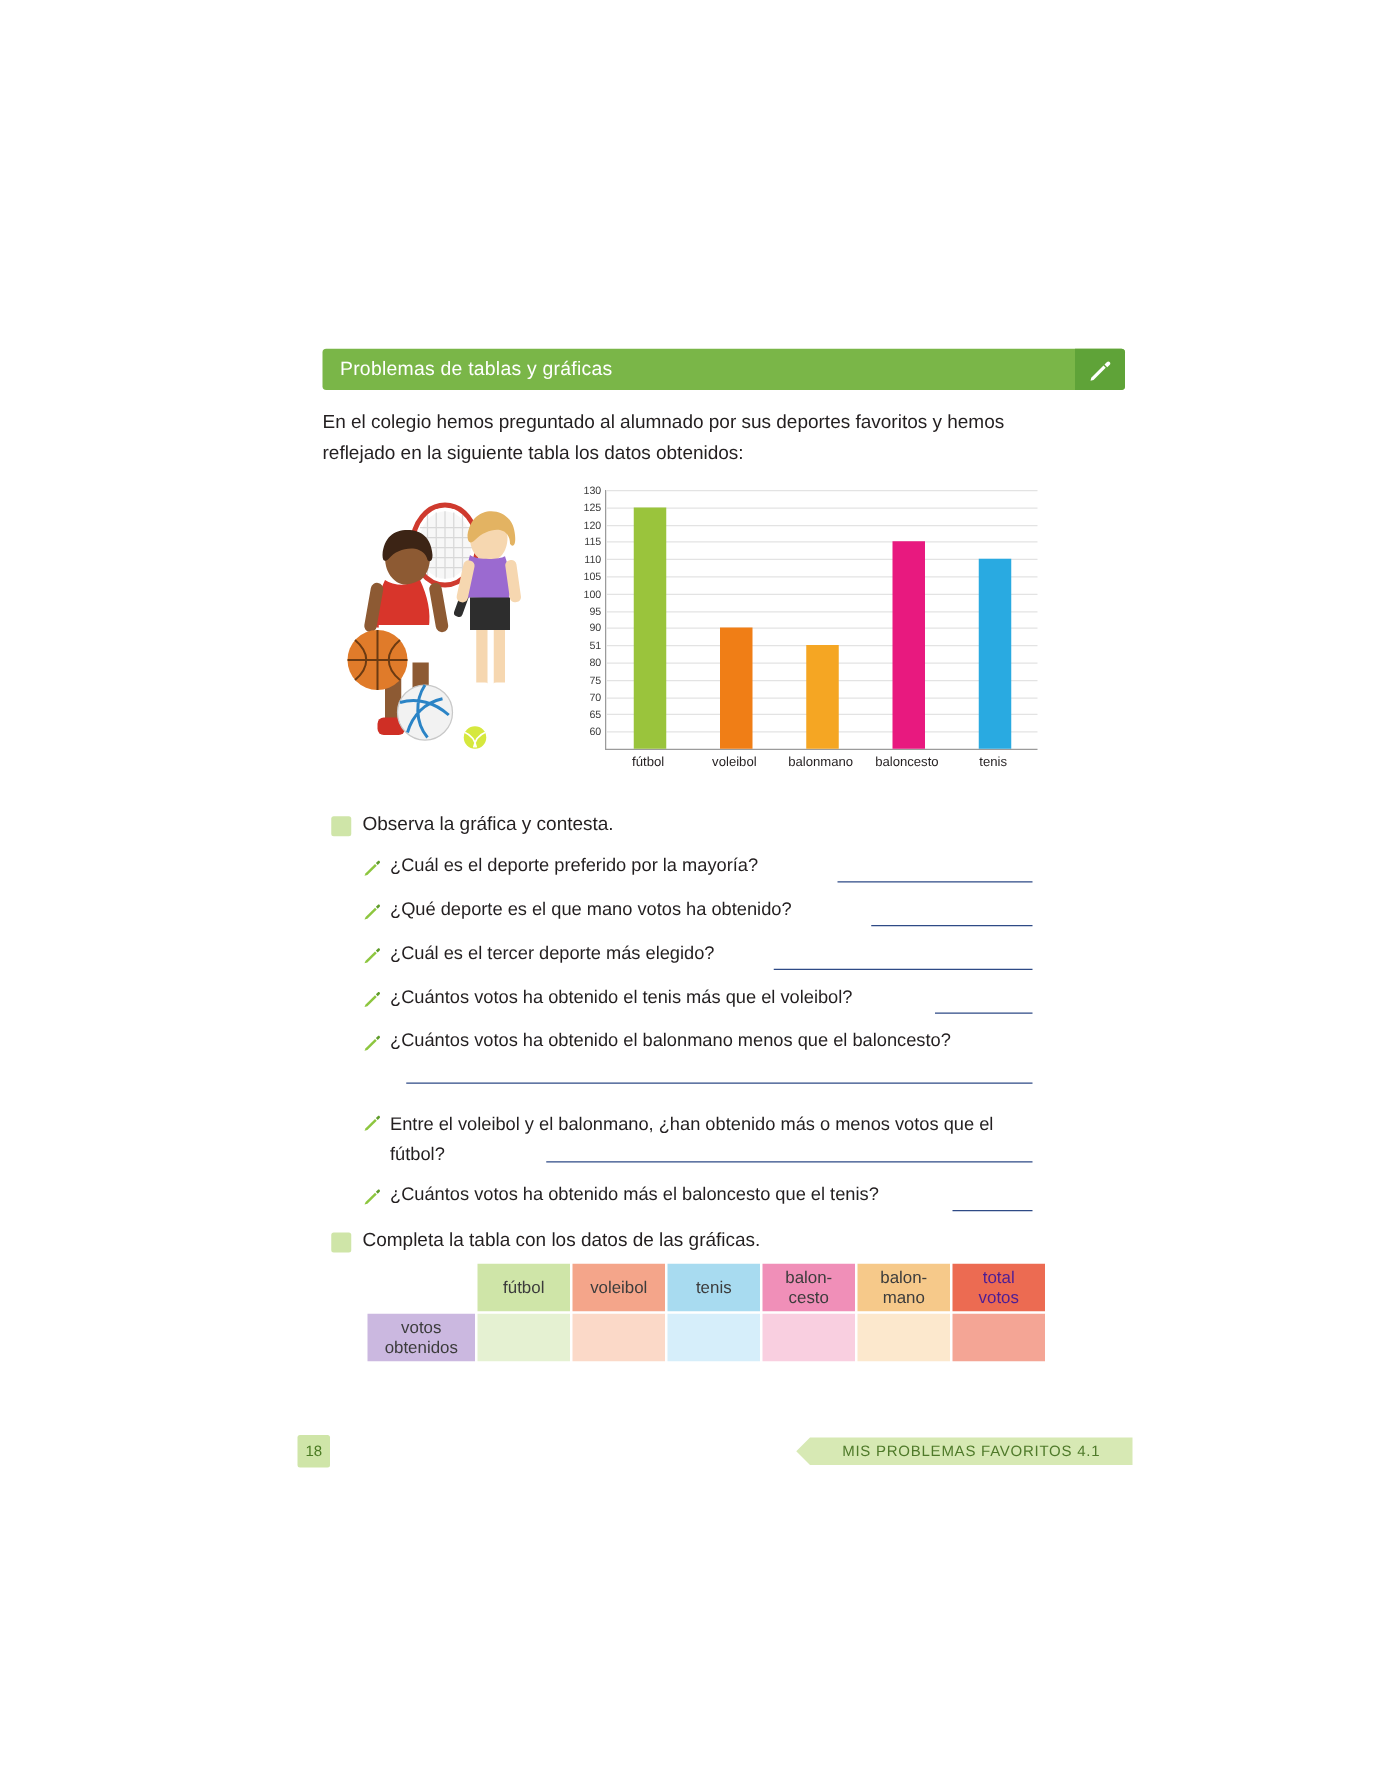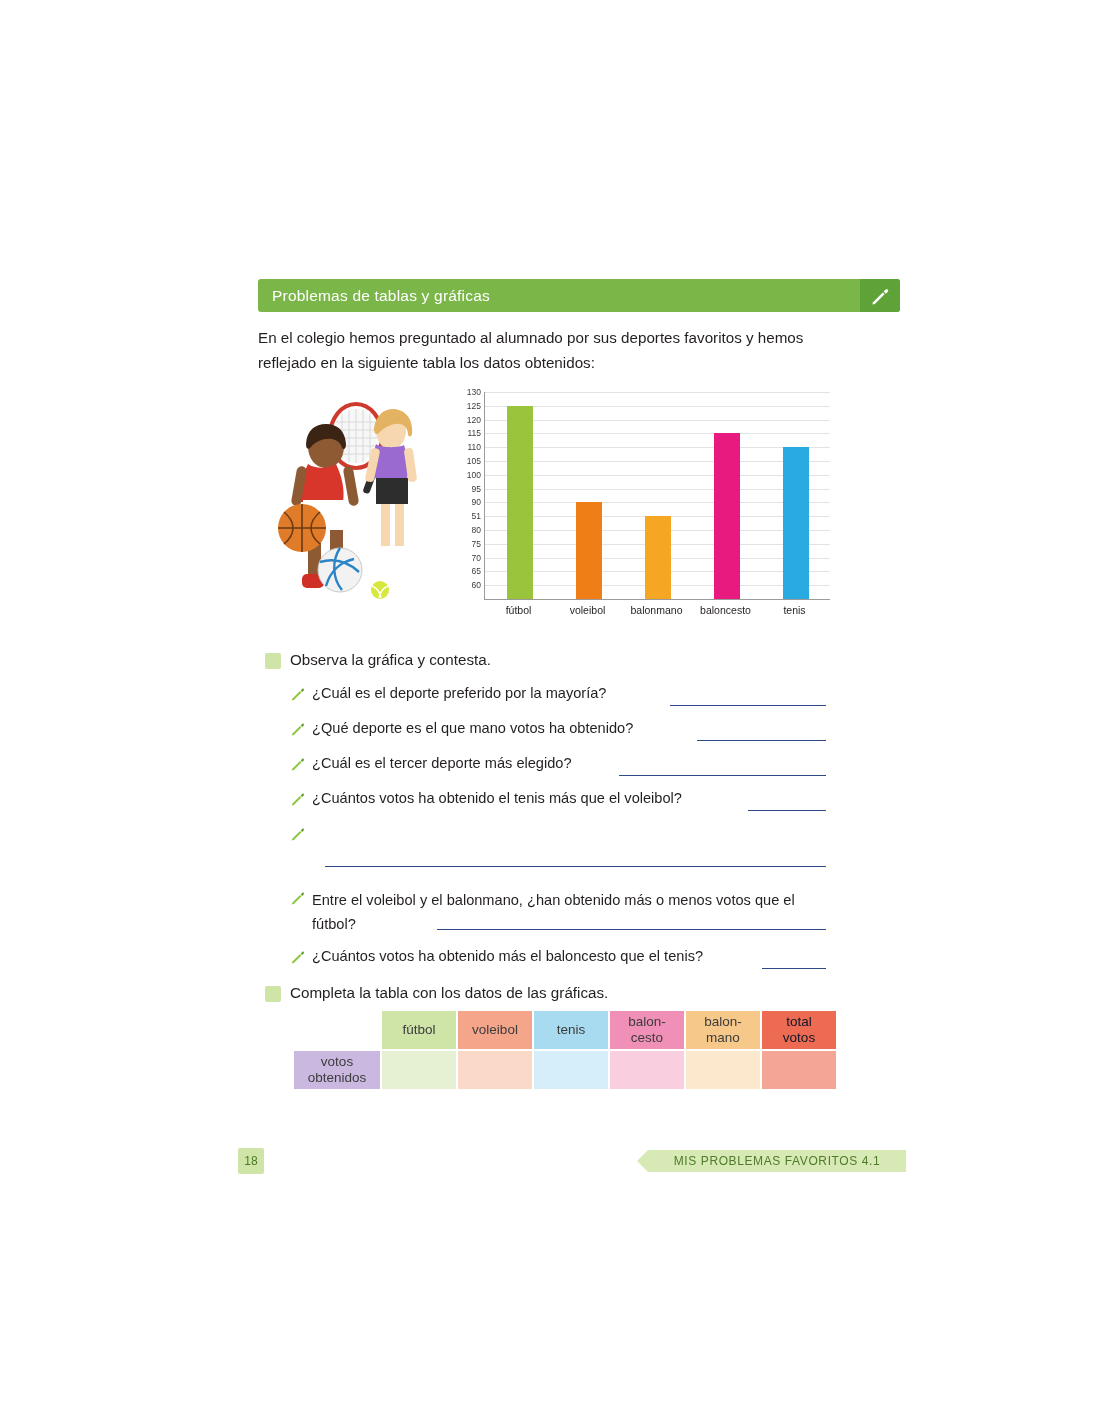--- a/index.html
+++ b/index.html
@@ -406,20 +406,21 @@
   </div>
   <div class="q" style="left:312px; top:790px;">¿Cuántos votos ha obtenido el tenis más que el voleibol?</div>
   <div class="rule" style="left:748px; top:810px; width:78px;"></div>
 
   <div class="pencil" style="left:290px; top:826px;">
     <svg width="16" height="16" viewBox="0 0 16 16">
         <path d="M2.5 12.6 L10 5.1 L11.4 6.5 L3.9 14 L1.6 14.5 Z" fill="#8dc63f"></path>
         <path d="M10.7 4.4 L12.2 2.9 C12.6 2.5 13.3 2.5 13.7 2.9 C14.1 3.3 14.1 4 13.7 4.4 L12.2 5.9 Z" fill="#5f9c2a"></path>
       </svg>
   </div>
+  <div class="q" style="left:312px; top:825px;">¿Cuántos votos ha obtenido el balonmano menos que el baloncesto?</div>
   <div class="rule" style="left:325px; top:866px; width:501px;"></div>
 
   <div class="pencil" style="left:290px; top:890px;">
     <svg width="16" height="16" viewBox="0 0 16 16">
         <path d="M2.5 12.6 L10 5.1 L11.4 6.5 L3.9 14 L1.6 14.5 Z" fill="#8dc63f"></path>
         <path d="M10.7 4.4 L12.2 2.9 C12.6 2.5 13.3 2.5 13.7 2.9 C14.1 3.3 14.1 4 13.7 4.4 L12.2 5.9 Z" fill="#5f9c2a"></path>
       </svg>
   </div>
   <div class="qwrap" style="left:312px; top:888px; width:515px;">
     <span class="q" style="position:static; white-space:normal; display:block; line-height:24px;">Entre el voleibol y el balonmano, ¿han obtenido más o menos votos que el fútbol?</span>
@@ -452,21 +453,21 @@
             <div>tenis</div>
           </td>
         <td id="h3" style="background: rgb(240, 143, 184); color: rgb(60, 60, 60);">
             <div>balon-</div>
             <div>cesto</div>
           </td>
         <td id="h4" style="background: rgb(246, 201, 138); color: rgb(60, 60, 60);">
             <div>balon-</div>
             <div>mano</div>
           </td>
-        <td id="h5" style="background: rgb(236, 107, 82); color: #0f172a;">
+        <td id="h5" style="background: rgb(236, 107, 82); color: #4c1d95;">
             <div>total</div>
             <div>votos</div>
           </td>
       </tr>
       <tr>
         <td class="th-label" id="rowlabel">votos obtenidos</td>
         <td id="c0" style="background: rgb(229, 241, 210);"></td>
         <td id="c1" style="background: rgb(251, 217, 200);"></td>
         <td id="c2" style="background: rgb(214, 238, 250);"></td>
         <td id="c3" style="background: rgb(249, 207, 224);"></td>

